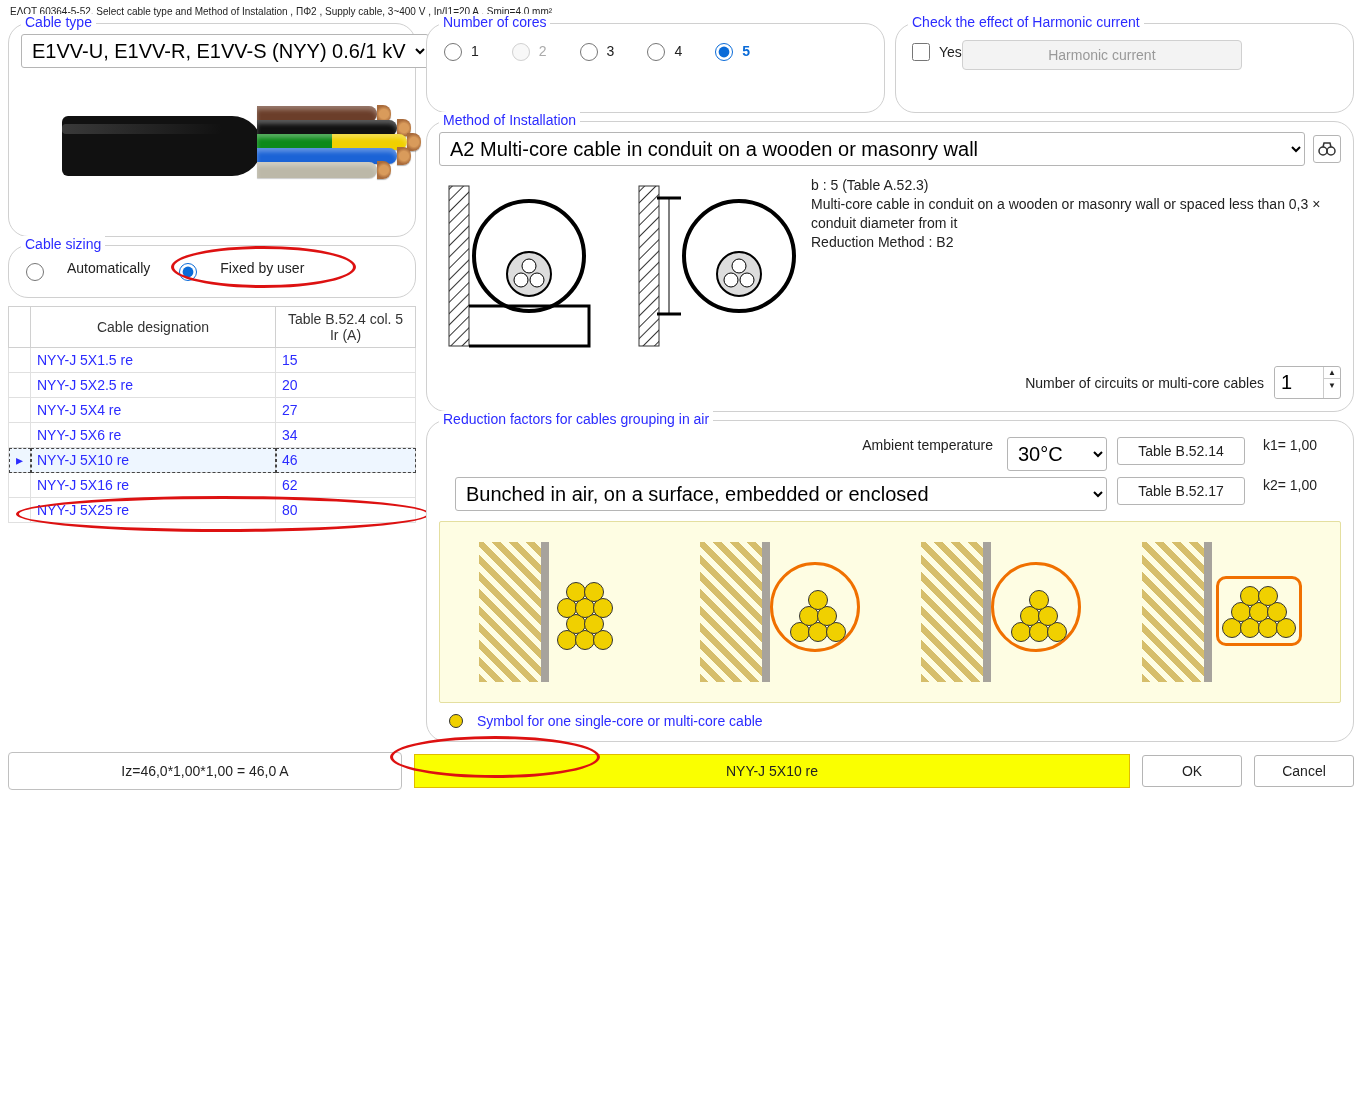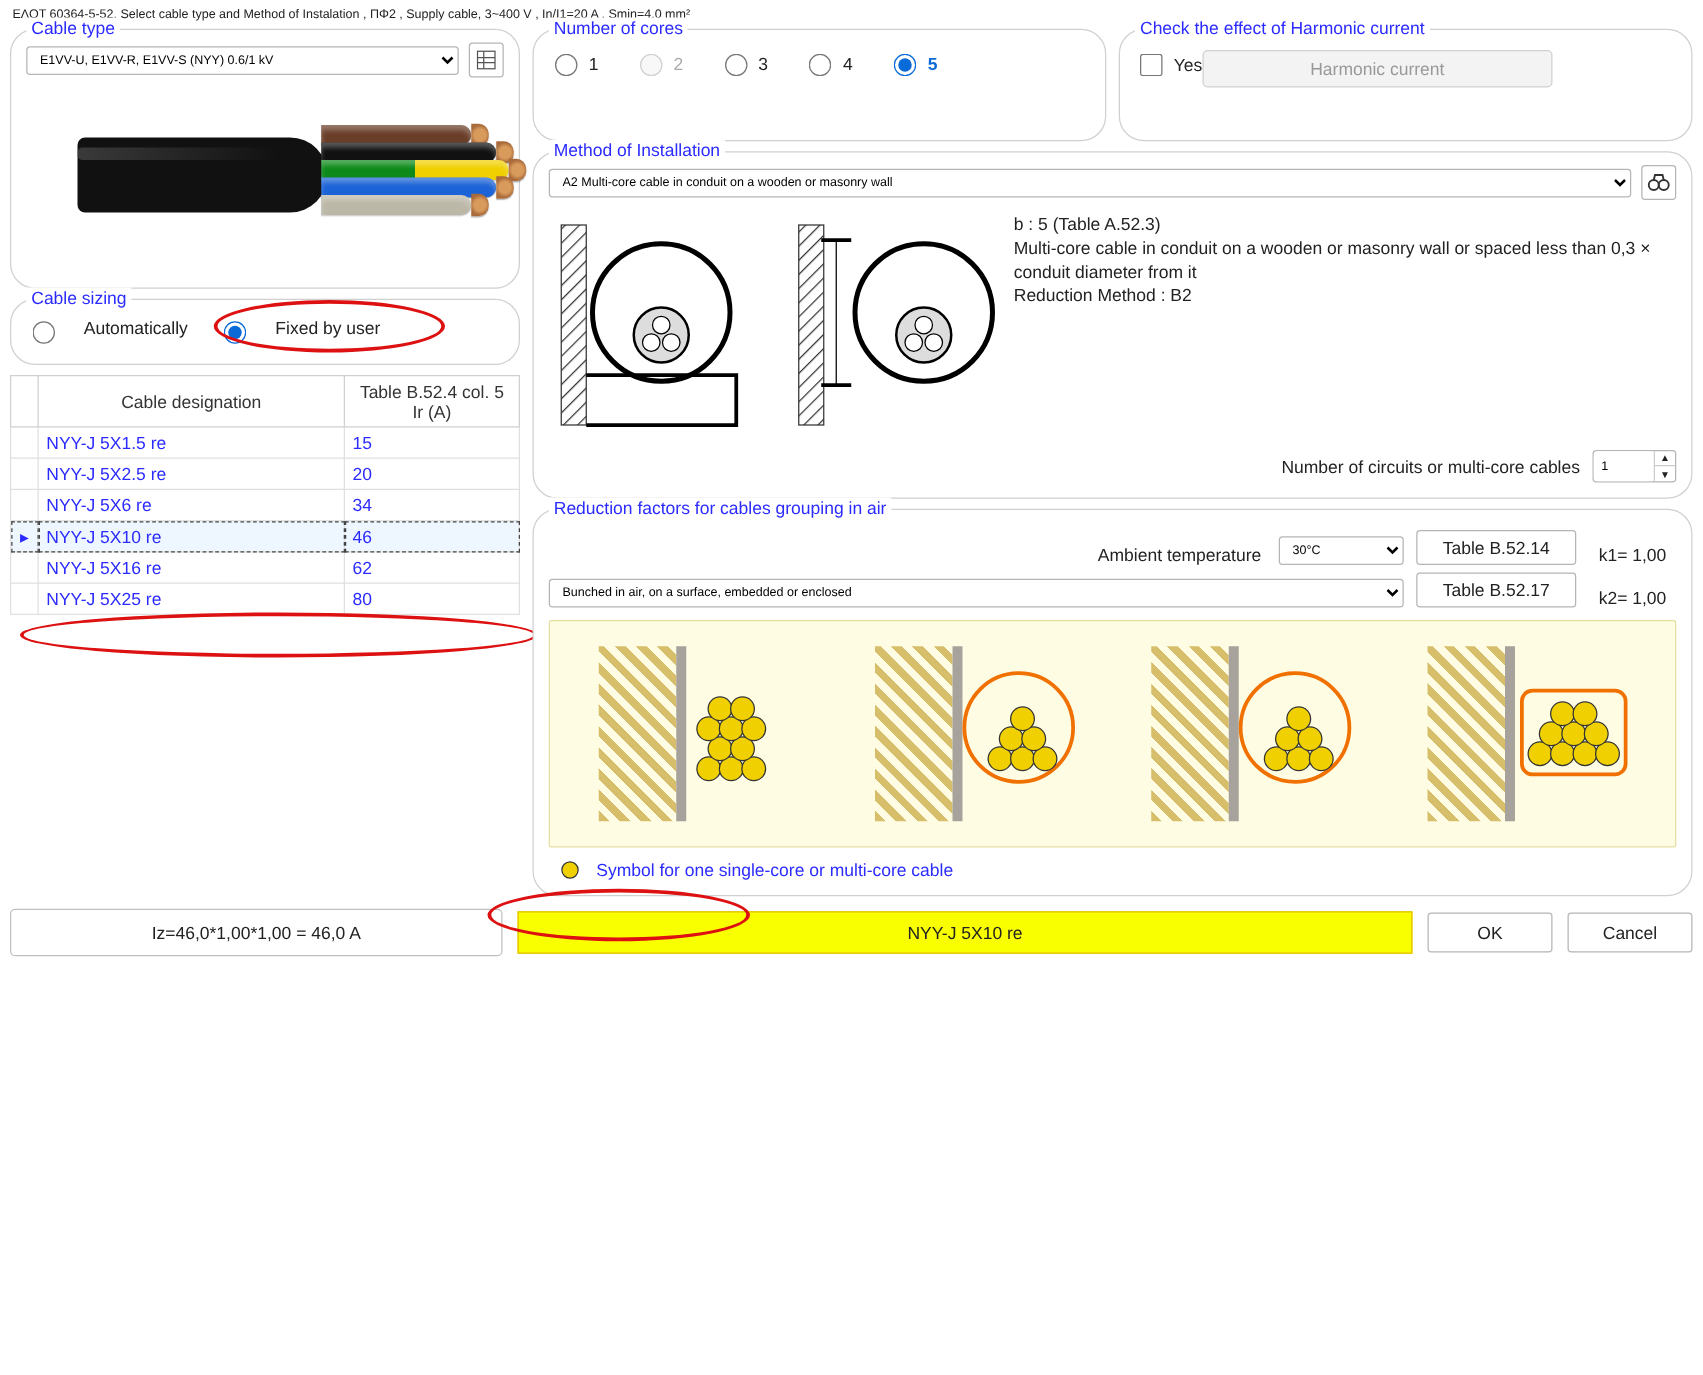--- a/index.html
+++ b/index.html
@@ -4,21 +4,21 @@
 <style>
   * { box-sizing: border-box; }
   body { margin: 0; font-family: "Segoe UI", Tahoma, sans-serif; font-size: 14px; color: #222; background: #fff; width: 1362px; }
   .window-title { padding: 6px 10px; font-size: 10px; }
   .main { display: flex; gap: 10px; padding: 0 8px; }
   .left-col { width: 408px; display: flex; flex-direction: column; gap: 8px; }
   .right-col { flex: 1; display: flex; flex-direction: column; gap: 8px; }
   .group { border: 1px solid #d0d0d0; border-radius: 20px; padding: 10px 12px 12px 12px; position: relative; background: #fff; }
   .group-label { position: absolute; top: -10px; left: 12px; background: #fff; padding: 0 4px; color: #2b2bff; font-size: 14px; }
   .select-row { display: flex; align-items: center; gap: 8px; }
-  select, input[type="text"] { border: 1px solid #b5b5b5; border-radius: 3px; padding: 4px 6px; font-size: 10px; font-family: inherit; background: #fff; }
+  select, input[type="text"] { border: 1px solid #b5b5b5; border-radius: 3px; padding: 4px 6px; font-size: 20px; font-family: inherit; background: #fff; }
   .wide-select { flex: 1; }
   .icon-btn { width: 28px; height: 28px; border: 1px solid #b5b5b5; border-radius: 3px; background: #fff; display: flex; align-items: center; justify-content: center; cursor: pointer; font-size: 12px; }
   .cable-img-wrap { display: flex; justify-content: center; padding: 8px 0; }
   
   .cable-draw { width: 300px; height: 140px; position: relative; }
   .cable-sheath { position: absolute; left: 0; top: 40px; width: 200px; height: 60px; background: #111; border-radius: 6px 30px 30px 6px; }
   .cable-sheath::after { content:""; position:absolute; left:0; top:8px; right:40px; height:10px; background: linear-gradient(90deg,#555,#111); border-radius:4px; opacity:.6; }
   .cond { position:absolute; height:16px; border-radius:0 8px 8px 0; box-shadow: inset 0 4px 4px rgba(255,255,255,.3), 0 1px 1px rgba(0,0,0,.2); }
   .cond .tip { position:absolute; right:-14px; top:-1px; width:14px; height:18px; background: radial-gradient(circle,#d99b5b 40%,#a96b3b 70%); border-radius:0 8px 8px 0; box-shadow: 0 1px 1px rgba(0,0,0,.3);}
   .c1 { left:195px; top:30px; width:120px; background:#6b3e2a; }
@@ -36,21 +36,21 @@
   .table th { font-weight: normal; background: #fff; border: 1px solid #d0d0d0; padding: 4px 6px; color: #333; text-align: center; }
   .table td { border: 1px solid #e0e0e0; padding: 4px 6px; color: #2b2bff; }
   .col-ir { text-align: left; width: 140px; }
   .row-ptr { width: 22px; text-align: center; color: #333; }
   .row-selected td { background: #eef6ff; outline: 1px dashed #444; outline-offset: -1px; }
 
   .method-desc { display: flex; align-items: flex-start; gap: 12px; margin-top: 10px; }
   .method-text { font-size: 14px; color: #222; line-height: 1.35; flex: 1; }
   .circuits-row { display: flex; align-items: center; gap: 10px; justify-content: flex-end; margin-top: 10px; }
 
-  .factor-row { display: flex; align-items: flex-end; gap: 10px; margin: 6px 0; }
+  .factor-row { display: flex; align-items: flex-start; gap: 10px; margin: 6px 16px; }
   .factor-row .lbl { flex: 1; text-align: right; padding-right: 4px; }
   .mini-btn { border:1px solid #b5b5b5; border-radius: 3px; background:#fff; padding:5px 10px; min-width:128px; text-align:center; cursor:pointer; }
   .k-val { min-width: 70px; text-align:center; }
 
   .images-box { background: #fefde3; border: 1px solid #e4dfa0; padding: 20px 8px; margin-top: 10px; display:flex; justify-content: space-around; border-radius: 2px; }
   .arr { width: 160px; height: 140px; position: relative; }
   .hatch { position:absolute; left:0; top:0; width:70px; height:140px;
     background: repeating-linear-gradient(45deg,#d6be6b 0 6px,#fefde3 6px 12px); border-right: 8px solid #a7a39c; }
   .yellow-circle { width:20px; height:20px; background:#f0d000; border:1px solid #333; border-radius:50%; position:absolute; }
   .orange-ring { position:absolute; border: 3px solid #f07000; border-radius:50%; }
@@ -155,20 +155,25 @@
               <td>NYY-J 5X1.5 re</td>
               <td class="col-ir">15</td>
             </tr>
             <tr>
               <td class="row-ptr"></td>
               <td>NYY-J 5X2.5 re</td>
               <td class="col-ir">20</td>
             </tr>
             <tr>
               <td class="row-ptr"></td>
+              <td>NYY-J 5X4 re</td>
+              <td class="col-ir">27</td>
+            </tr>
+            <tr>
+              <td class="row-ptr"></td>
               <td>NYY-J 5X6 re</td>
               <td class="col-ir">34</td>
             </tr>
             <tr class="row-selected">
               <td class="row-ptr">▸</td>
               <td>NYY-J 5X10 re</td>
               <td class="col-ir">46</td>
             </tr>
             <tr>
               <td class="row-ptr"></td>

